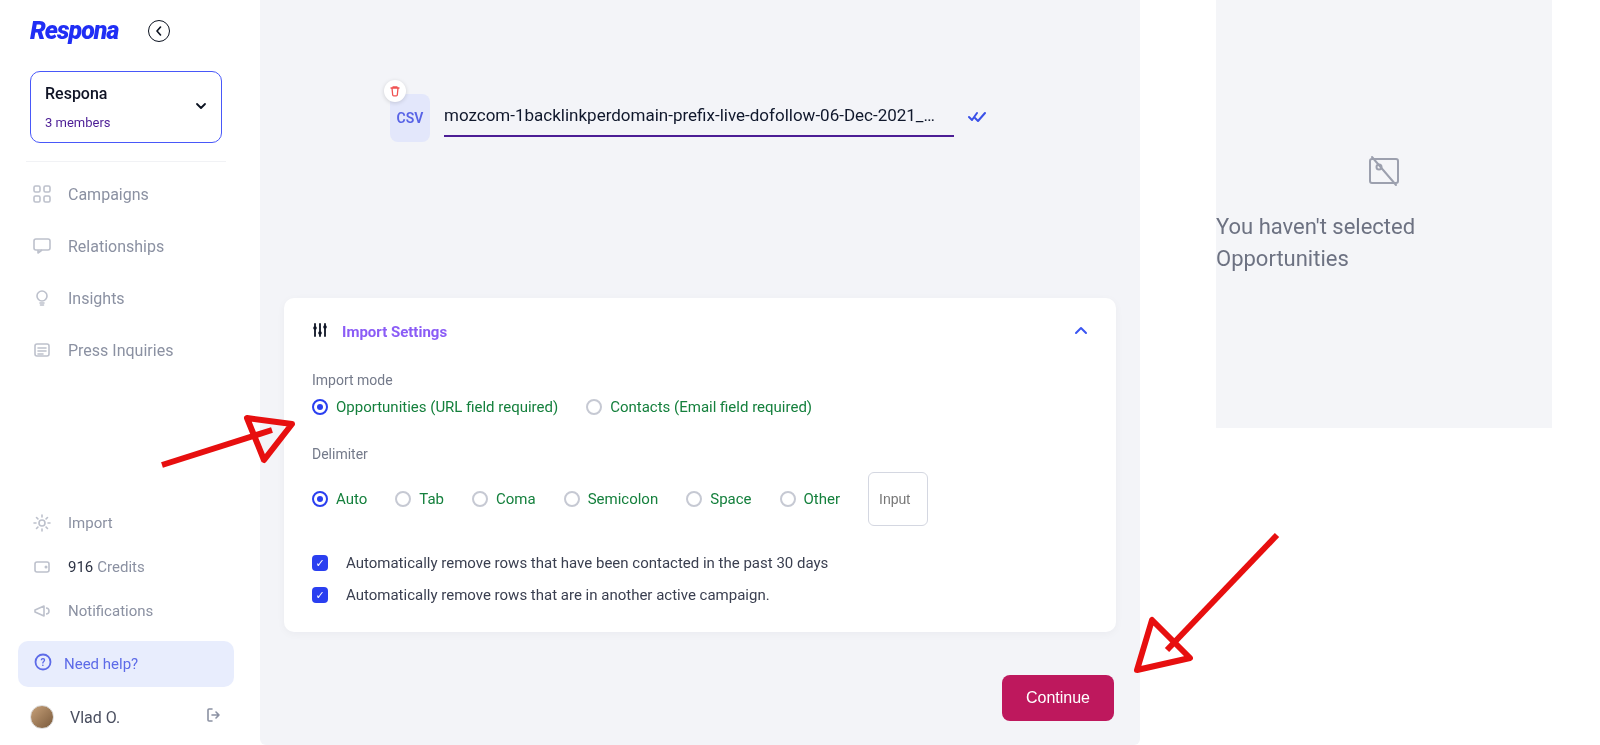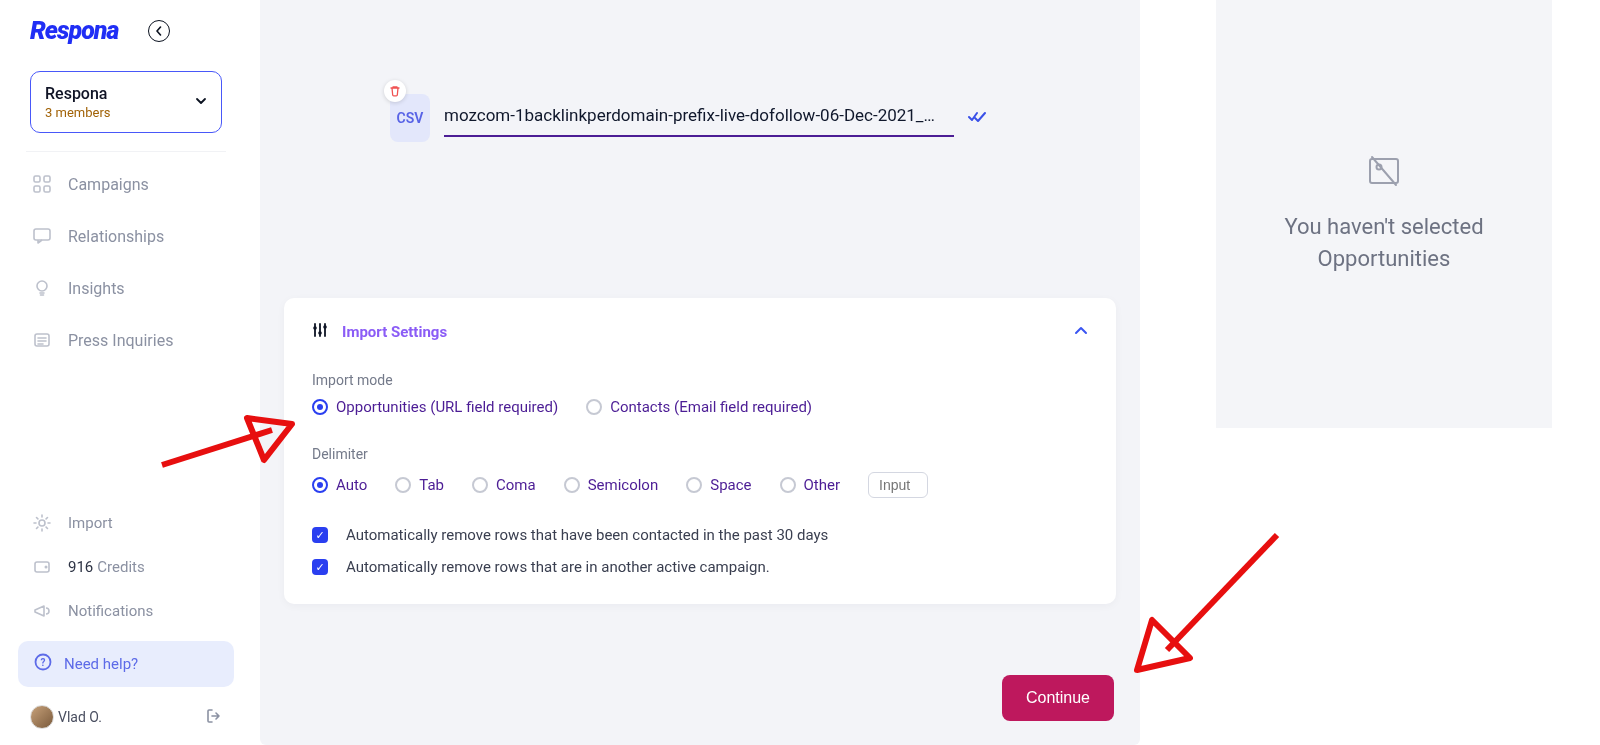--- a/index.html
+++ b/index.html
@@ -46,21 +46,21 @@
   .workspace-card {
     margin: 8px 30px 18px 30px;
     border: 1.5px solid #4958f9;
     border-radius: 10px;
     padding: 12px 14px;
     display: flex; align-items: center; justify-content: space-between;
     cursor: pointer;
   }
   .workspace-card .txt { display: flex; flex-direction: column; }
   .ws-name { font-size: 16px; color: #101426; font-weight: 500; }
-  .ws-members { font-size: 13px; color: #a16207; margin-top: 2px; }
+  .ws-members { font-size: 13px; color: #4c1d95; margin-top: 12px; }
   .ws-chevron { color: #0b1220; font-size: 14px; }
   .nav-divider { height: 1px; background: #f1f2f5; margin: 0 26px 10px 26px; }
 
   .nav { display: flex; flex-direction: column; gap: 8px; padding: 0 18px; }
   .nav-item {
     display: flex; align-items: center; gap: 16px;
     padding: 12px 14px;
     border-radius: 8px;
     color: #8b91a2;
     font-size: 16px;
@@ -75,23 +75,23 @@
     background: #e8edfd;
     color: #5d6be8;
     border-radius: 10px;
     padding: 12px 16px;
     display:flex; align-items:center; gap:12px;
     font-size: 15px;
     cursor:pointer;
     margin: 6px 0 10px 0;
   }
   .user-row {
-    display:flex; align-items:center; gap:4px;
+    display:flex; align-items:center; gap:16px;
     padding: 8px 30px 0 30px;
-    font-size: 14px; color:#4a4f60;
+    font-size: 16px; color:#4a4f60;
   }
   .avatar {
     width: 24px; height: 24px; border-radius: 50%;
     background: linear-gradient(135deg,#c7a17a,#7a5a3b);
     border: 1px solid #ddd;
   }
   .logout-icon { margin-left:auto; color:#8b91a2; cursor:pointer; }
 
   
   .main-wrap {
@@ -162,33 +162,33 @@
   .settings-header .icon { color:#0d1324; }
   .collapse-caret {
     margin-left:auto; color:#3a55f2; cursor:pointer; font-size:14px;
   }
   .section-label {
     color:#747a8a; font-size:14px; margin-top:30px; margin-bottom:10px;
   }
   .radio-row { display:flex; gap:28px; align-items:center; flex-wrap:wrap; }
   .radio {
     display:flex; align-items:center; gap:8px;
-    font-size:15px; color:#4c1d95; cursor:pointer;
+    font-size:15px; color:#15803d; cursor:pointer;
   }
   .radio .dot {
     width:16px; height:16px; border-radius:50%;
     border:2px solid #c6c9d3; display:inline-block; position:relative;
   }
   .radio.selected .dot { border-color:#2a3ff0; }
   .radio.selected .dot::after {
     content:""; position:absolute; inset:3px; background:#2a3ff0; border-radius:50%;
   }
   .other-input {
     border:1px solid #d4d7e1; border-radius:6px;
-    padding:4px 10px; font-size:14px; color:#8b91a2; width:60px;
+    padding:18px 10px; font-size:14px; color:#8b91a2; width:60px;
   }
   .check-row { display:flex; align-items:center; gap:18px; margin-top:28px; font-size:15px; color:#3a3f50; }
   .check-row + .check-row { margin-top:14px; }
   .chk {
     width:16px; height:16px; border-radius:4px;
     background:#2a3ff0; display:flex; align-items:center; justify-content:center;
     color:#fff; font-size:11px;
   }
 
   .continue-btn {
@@ -207,21 +207,21 @@
     width: 336px;
     margin-left: 68px;
     margin-top: 0;
     background:#f4f5f8;
     border-radius:0;
     height: 428px;
     display:flex; flex-direction:column; align-items:center; justify-content:center;
     color:#787f90;
   }
   .right-panel .empty-icon { color:#9ca0ae; margin-bottom:18px; }
-  .right-panel .empty-text { font-size:22px; text-align:center; line-height:1.45; color:#6d7282; }
+  .right-panel .empty-text { font-size:22px; line-height:1.45; color:#6d7282; }
 
   
   .arrow {
     position:absolute; pointer-events:none;
   }
   .arrow svg { overflow:visible; }
 </style>
 </head>
 <body>
 

